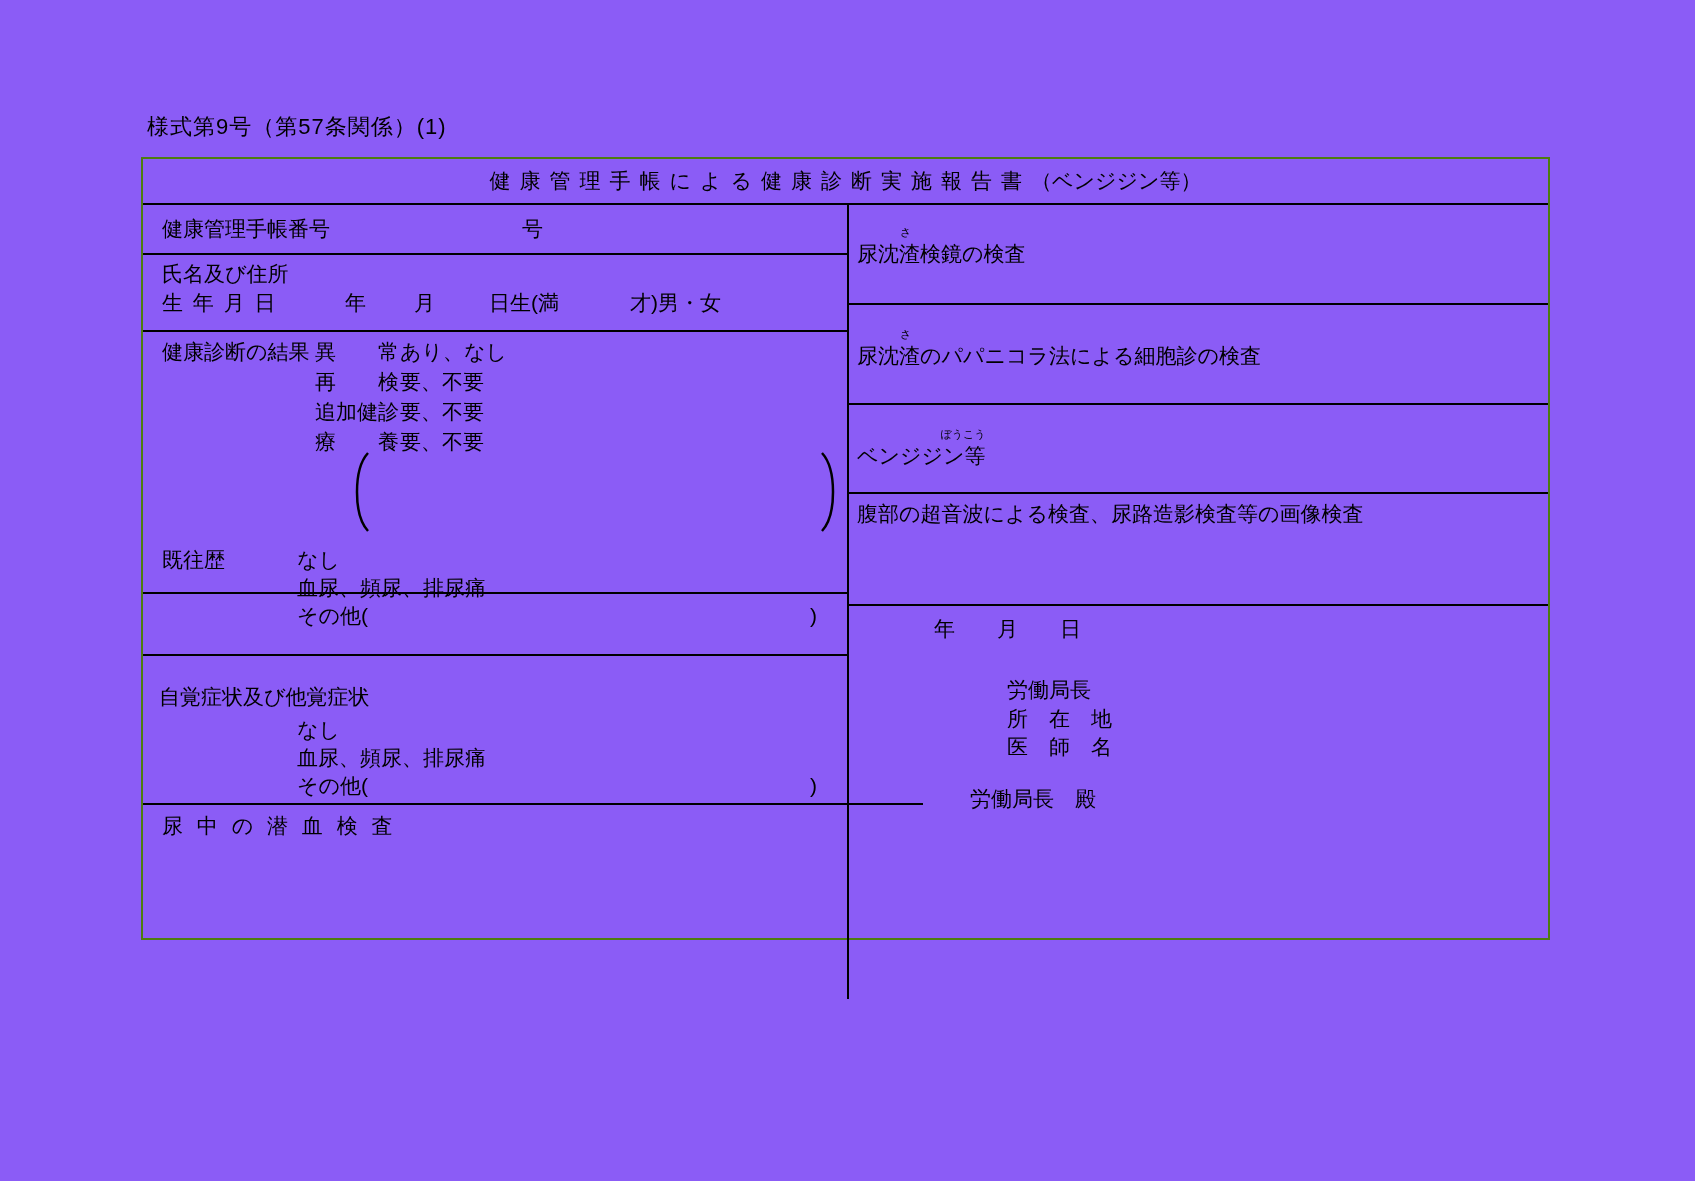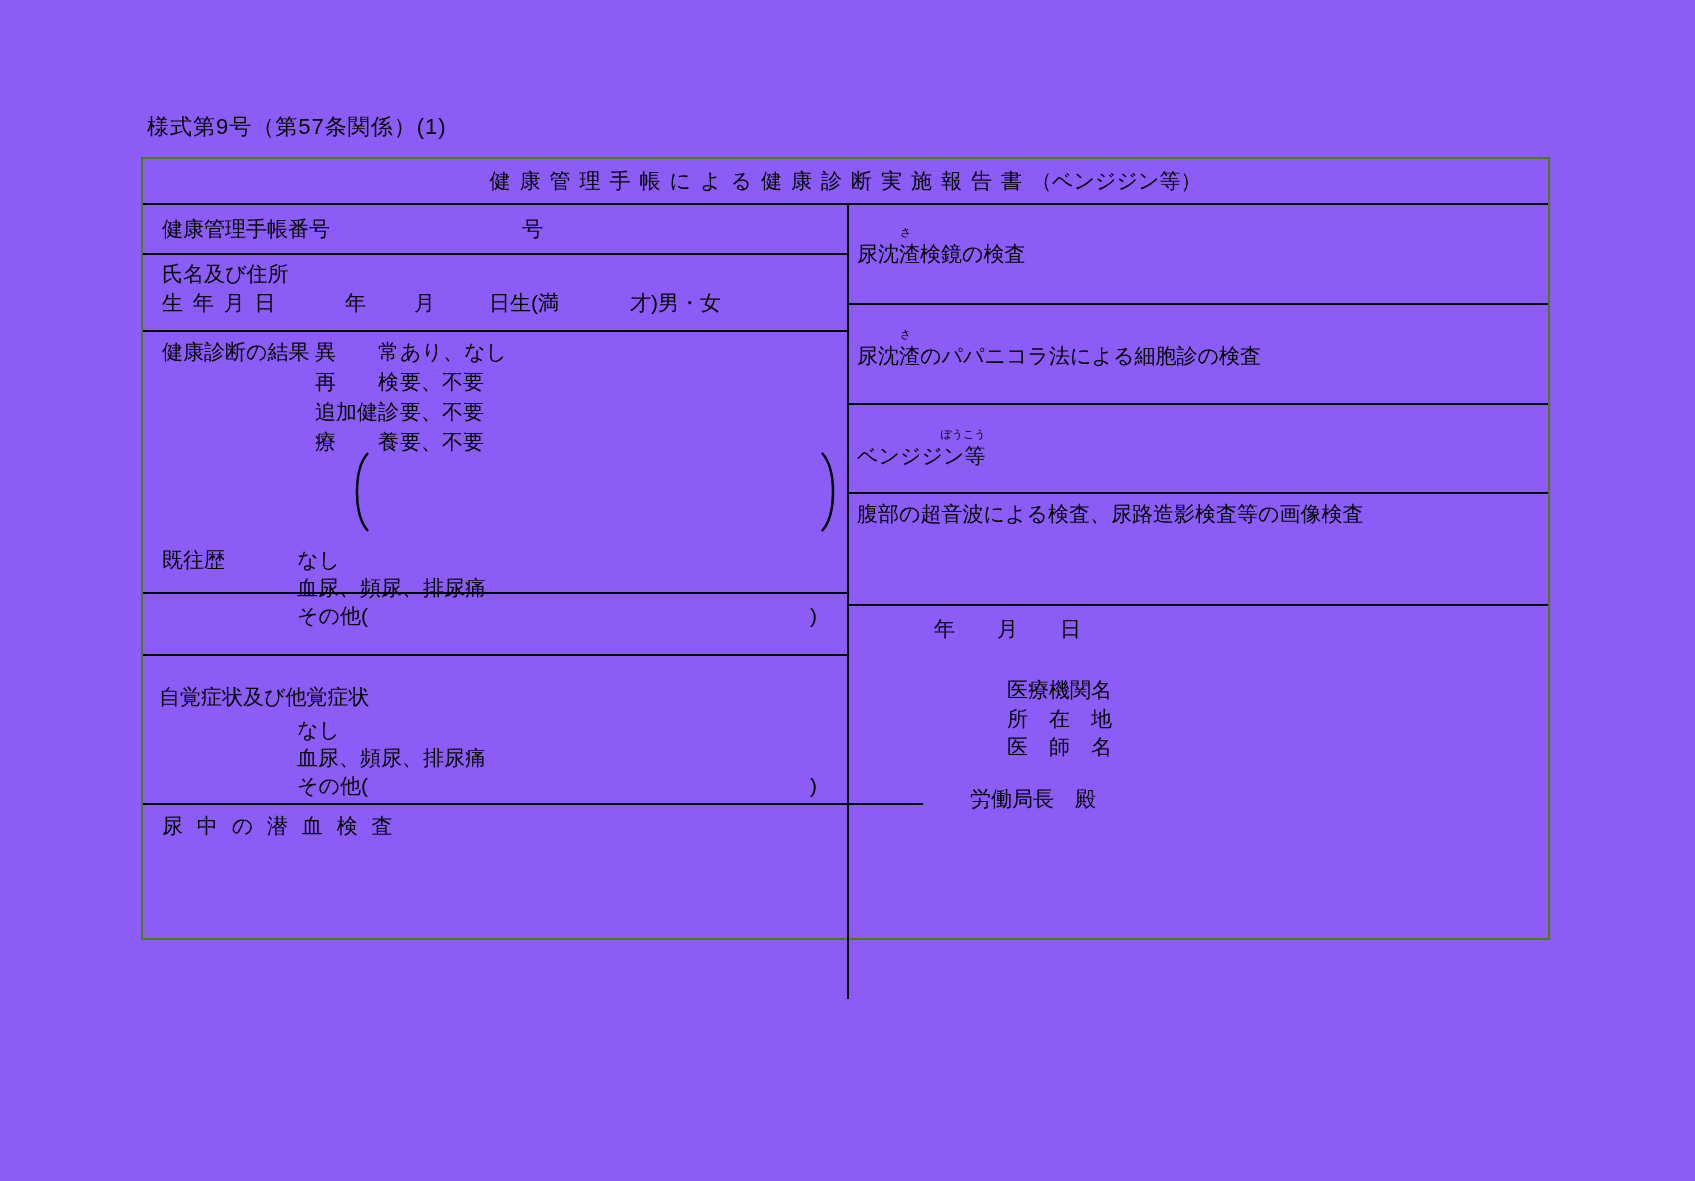--- a/index.html
+++ b/index.html
@@ -134,20 +134,20 @@
         <span class="rlbl">ベンジジン等</span>
       </span>
     </div>
 
     <div class="cell bb bl" style="left:704px;top:335px;width:701px;height:112px;text-align:right;">
       <span class="abs" style="left:8px;top:8px;">腹部の超音波による検査、尿路造影検査等の画像検査</span>
     </div>
 
     <div class="cell bl" style="left:704px;top:447px;width:701px;height:393px;">
       <span class="abs" style="left:85px;top:11px;">年　　月　　日</span>
-      <span class="abs" style="left:158px;top:72px;">医療機関名</span>
+      <span class="abs" style="left:158px;top:72px;">労働局長</span>
       <span class="abs" style="left:158px;top:101px;">所　在　地</span>
       <span class="abs" style="left:158px;top:129px;">医　師　名</span>
       <span class="abs" style="left:121px;top:181px;">労働局長　殿</span>
     </div>
 
   </div>
 </div>
 
 </body></html>

